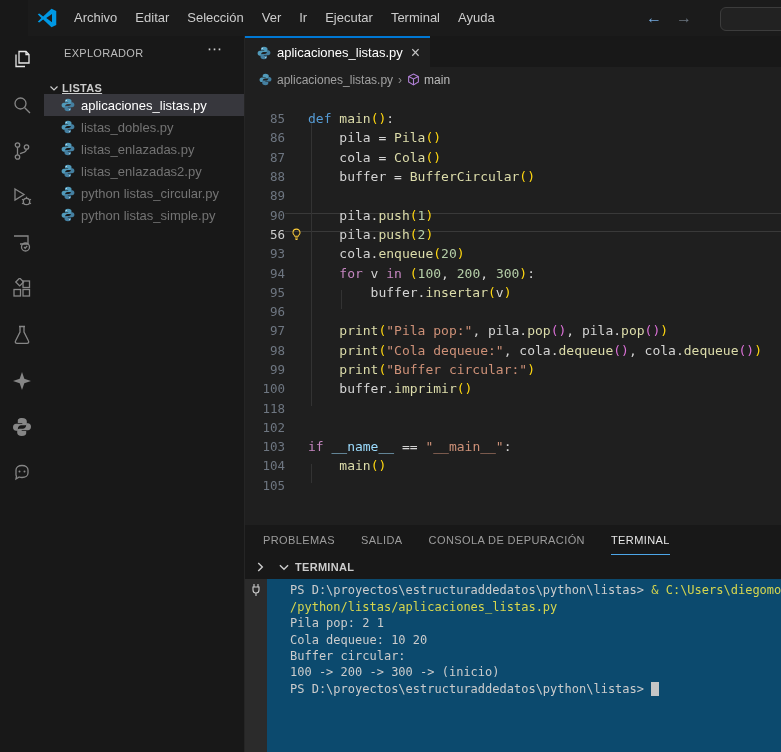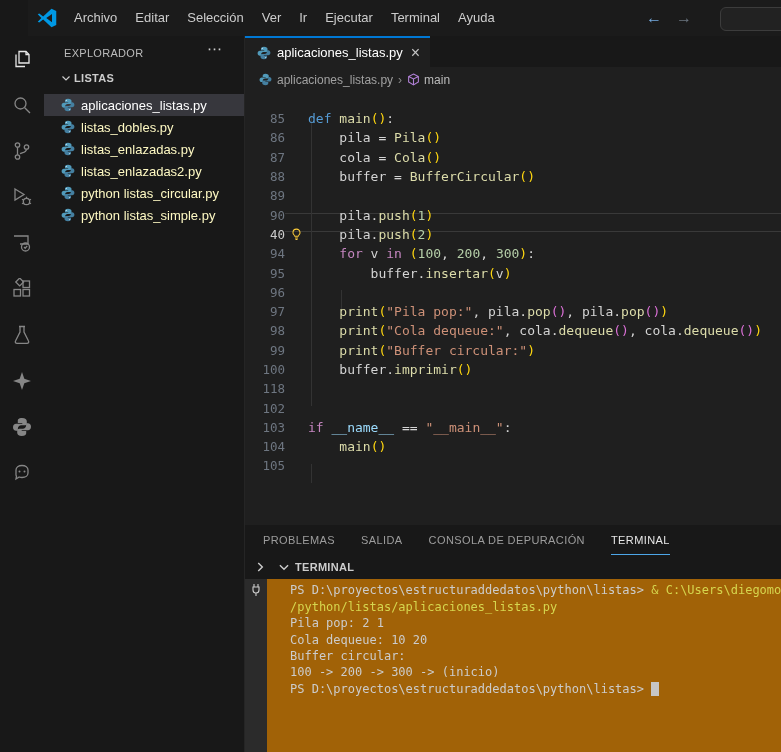--- a/index.html
+++ b/index.html
@@ -21,28 +21,28 @@
   
   #activitybar{position:absolute;left:0;top:36px;width:44px;height:716px;background:#181818;display:flex;flex-direction:column;align-items:center;}
   .ab-item{width:44px;height:46px;display:flex;align-items:center;justify-content:center;color:#868686;}
   .ab-item.active{color:#e7e7e7;}
   .ab-item svg{width:22px;height:22px;}
   
   #sidebar{position:absolute;left:44px;top:36px;width:200px;height:716px;background:#181818;}
   .sb-header{position:absolute;left:0;top:0;width:100%;height:34px;display:flex;align-items:center;}
   .sb-title{font-size:11px;color:#bbbbbb;margin-left:20px;letter-spacing:.3px;}
   .sb-actions{position:absolute;right:22px;top:4px;font-size:15px;color:#cccccc;}
-  .folder-row{position:absolute;left:12px;top:36px;width:100%;height:22px;display:flex;align-items:flex-start;}
+  .folder-row{position:absolute;left:0;top:36px;width:100%;height:22px;display:flex;align-items:flex-end;text-decoration:underline;}
   .folder-chev{margin-left:4px;width:12px;color:#cccccc;}
   .folder-label{font-size:11px;font-weight:bold;color:#cccccc;letter-spacing:.3px;margin-left:2px;}
   #file-list{position:absolute;left:0;top:58px;width:100%;}
   .file-row{height:22px;display:flex;align-items:center;cursor:default;}
   .file-row.selected{background:#37373d;}
   .file-row .py-icon{margin-left:17px;width:14px;height:14px;flex:none;}
-  .file-row .file-label{font-size:13px;color:#fef9c3;margin-left:6px;white-space:nowrap;}
+  .file-row .file-label{font-size:13px;color:#737373;margin-left:6px;white-space:nowrap;}
   .file-row.selected .file-label{color:#ffffff;}
   
   #editorcol{position:absolute;left:244px;top:36px;width:537px;height:716px;background:#1f1f1f;border-left:1px solid #252525;box-sizing:border-box;}
   #tabbar{position:absolute;left:0;top:0;width:100%;height:31px;background:#181818;display:flex;}
   .tab{height:100%;background:#1f1f1f;border-top:2px solid #0078d4;display:flex;align-items:center;padding:0 10px 0 12px;box-sizing:border-box;}
   .tab .py-icon{width:14px;height:14px;}
   .tab-label{font-size:13px;color:#ffffff;margin:0 8px 0 6px;}
   .tab-close{font-size:16px;color:#c5c5c5;line-height:14px;}
   #breadcrumb{position:absolute;left:0;top:31px;width:100%;height:25px;display:flex;align-items:center;font-size:12px;color:#a0a0a0;}
   #breadcrumb .py-icon{width:13px;height:13px;margin-left:14px;}
@@ -65,21 +65,21 @@
   
   #panel{position:absolute;left:0;top:489px;width:100%;height:227px;background:#181818;}
   #panel-tabs{position:absolute;left:0;top:0;width:100%;height:30px;display:flex;align-items:flex-end;padding-left:18px;box-sizing:border-box;gap:26px;}
   .ptab{font-size:11px;color:#9d9d9d;letter-spacing:.4px;height:100%;display:flex;align-items:center;border-bottom:1px solid transparent;box-sizing:border-box;}
   .ptab.active{color:#e7e7e7;border-bottom:1px solid #4da6e8;}
   #term-head{position:absolute;left:0;top:30px;width:100%;height:24px;display:flex;align-items:center;}
   #term-head .chev{width:14px;height:14px;color:#cccccc;}
   #term-head .chev.right{margin-left:8px;}
   #term-head .chev.down{margin-left:10px;}
   .term-title{font-size:11px;font-weight:bold;color:#cccccc;letter-spacing:.3px;margin-left:4px;}
-  #term-body{position:absolute;left:0;top:54px;width:100%;height:173px;background:#a16207;}
+  #term-body{position:absolute;left:0;top:54px;width:100%;height:173px;background:#0c4a6e;}
   .term-gutter{position:absolute;left:0;top:0;width:22px;height:100%;background:#2b2b2b;}
   .plug{position:absolute;left:4px;top:4px;width:14px;height:16px;color:#cccccc;}
   #term-lines{position:absolute;left:45px;top:3px;right:0;overflow:hidden;}
   .term-line{height:16.45px;font-family:"DejaVu Sans Mono",monospace;font-size:12px;white-space:pre;display:flex;align-items:center;position:relative;overflow:hidden;}
   .tt-w{color:#cccccc}.tt-y{color:#d6d64e}
   .t-cursor{display:inline-block;width:8px;height:14px;background:#c6c6c6;vertical-align:middle;}
 </style>
 </head>
 <body>
 
@@ -276,24 +276,25 @@
     <div class="guide" style="left:66px;top:24.3px;height:290px;"></div>
     <div class="guide" style="left:96px;top:198px;height:19.3px;"></div>
     <div class="guide" style="left:66px;top:371.7px;height:19.3px;"></div>
     <div id="code-lines">
         <div class="code-line"><span class="gutter">85</span><span class="bulb-slot"></span><span class="code-text"><span class="tk-kw">def</span><span class="tk-pl"> </span><span class="tk-fn">main</span><span class="tk-br1">(</span><span class="tk-br1">)</span><span class="tk-pl">:</span></span></div>
         <div class="code-line"><span class="gutter">86</span><span class="bulb-slot"></span><span class="code-text"><span class="tk-pl">    pila = </span><span class="tk-fn">Pila</span><span class="tk-br1">(</span><span class="tk-br1">)</span></span></div>
         <div class="code-line"><span class="gutter">87</span><span class="bulb-slot"></span><span class="code-text"><span class="tk-pl">    cola = </span><span class="tk-fn">Cola</span><span class="tk-br1">(</span><span class="tk-br1">)</span></span></div>
         <div class="code-line"><span class="gutter">88</span><span class="bulb-slot"></span><span class="code-text"><span class="tk-pl">    buffer = </span><span class="tk-fn">BufferCircular</span><span class="tk-br1">(</span><span class="tk-br1">)</span></span></div>
         <div class="code-line"><span class="gutter">89</span><span class="bulb-slot"></span><span class="code-text"></span></div>
         <div class="code-line"><span class="gutter">90</span><span class="bulb-slot"></span><span class="code-text"><span class="tk-pl">    pila.</span><span class="tk-fn">push</span><span class="tk-br1">(</span><span class="tk-num">1</span><span class="tk-br1">)</span></span></div>
-        <div class="code-line"><span class="gutter" style="color: rgb(204, 204, 204);">40</span><span class="bulb-slot"><svg viewBox="0 0 14 14">
+        <div class="code-line"><span class="gutter" style="color: rgb(204, 204, 204);">56</span><span class="bulb-slot"><svg viewBox="0 0 14 14">
               <path d="M7 1.2a3.8 3.8 0 0 1 3.8 3.8c0 1.4-.8 2.1-1.4 2.8-.4.4-.6.7-.6 1.2H5.2c0-.5-.2-.8-.6-1.2C4 7.1 3.2 6.4 3.2 5A3.8 3.8 0 0 1 7 1.2z" fill="none" stroke="#ffce3a" stroke-width="1.1"></path>
               <path d="M5.4 10.8h3.2M5.9 12.4h2.2" stroke="#ffce3a" stroke-width="1.1"></path>
             </svg></span><span class="code-text"><span class="tk-pl">    pila.</span><span class="tk-fn">push</span><span class="tk-br1">(</span><span class="tk-num">2</span><span class="tk-br1">)</span></span></div>
+        <div class="code-line"><span class="gutter">93</span><span class="bulb-slot"></span><span class="code-text"><span class="tk-pl">    cola.</span><span class="tk-fn">enqueue</span><span class="tk-br1">(</span><span class="tk-num">20</span><span class="tk-br1">)</span></span></div>
         <div class="code-line"><span class="gutter">94</span><span class="bulb-slot"></span><span class="code-text"><span class="tk-pl">    </span><span class="tk-ctrl">for</span><span class="tk-pl"> v </span><span class="tk-ctrl">in</span><span class="tk-pl"> </span><span class="tk-br1">(</span><span class="tk-num">100</span><span class="tk-pl">, </span><span class="tk-num">200</span><span class="tk-pl">, </span><span class="tk-num">300</span><span class="tk-br1">)</span><span class="tk-pl">:</span></span></div>
         <div class="code-line"><span class="gutter">95</span><span class="bulb-slot"></span><span class="code-text"><span class="tk-pl">        buffer.</span><span class="tk-fn">insertar</span><span class="tk-br1">(</span><span class="tk-pl">v</span><span class="tk-br1">)</span></span></div>
         <div class="code-line"><span class="gutter">96</span><span class="bulb-slot"></span><span class="code-text"></span></div>
         <div class="code-line"><span class="gutter">97</span><span class="bulb-slot"></span><span class="code-text"><span class="tk-pl">    </span><span class="tk-fn">print</span><span class="tk-br1">(</span><span class="tk-str">"Pila pop:"</span><span class="tk-pl">, pila.</span><span class="tk-fn">pop</span><span class="tk-br2">(</span><span class="tk-br2">)</span><span class="tk-pl">, pila.</span><span class="tk-fn">pop</span><span class="tk-br2">(</span><span class="tk-br2">)</span><span class="tk-br1">)</span></span></div>
         <div class="code-line"><span class="gutter">98</span><span class="bulb-slot"></span><span class="code-text"><span class="tk-pl">    </span><span class="tk-fn">print</span><span class="tk-br1">(</span><span class="tk-str">"Cola dequeue:"</span><span class="tk-pl">, cola.</span><span class="tk-fn">dequeue</span><span class="tk-br2">(</span><span class="tk-br2">)</span><span class="tk-pl">, cola.</span><span class="tk-fn">dequeue</span><span class="tk-br2">(</span><span class="tk-br2">)</span><span class="tk-br1">)</span></span></div>
         <div class="code-line"><span class="gutter">99</span><span class="bulb-slot"></span><span class="code-text"><span class="tk-pl">    </span><span class="tk-fn">print</span><span class="tk-br1">(</span><span class="tk-str">"Buffer circular:"</span><span class="tk-br1">)</span></span></div>
         <div class="code-line"><span class="gutter">100</span><span class="bulb-slot"></span><span class="code-text"><span class="tk-pl">    buffer.</span><span class="tk-fn">imprimir</span><span class="tk-br1">(</span><span class="tk-br1">)</span></span></div>
         <div class="code-line"><span class="gutter">118</span><span class="bulb-slot"></span><span class="code-text"></span></div>
         <div class="code-line"><span class="gutter">102</span><span class="bulb-slot"></span><span class="code-text"></span></div>
         <div class="code-line"><span class="gutter">103</span><span class="bulb-slot"></span><span class="code-text"><span class="tk-ctrl">if</span><span class="tk-pl"> </span><span class="tk-magic">__name__</span><span class="tk-pl"> == </span><span class="tk-str">"__main__"</span><span class="tk-pl">:</span></span></div>

